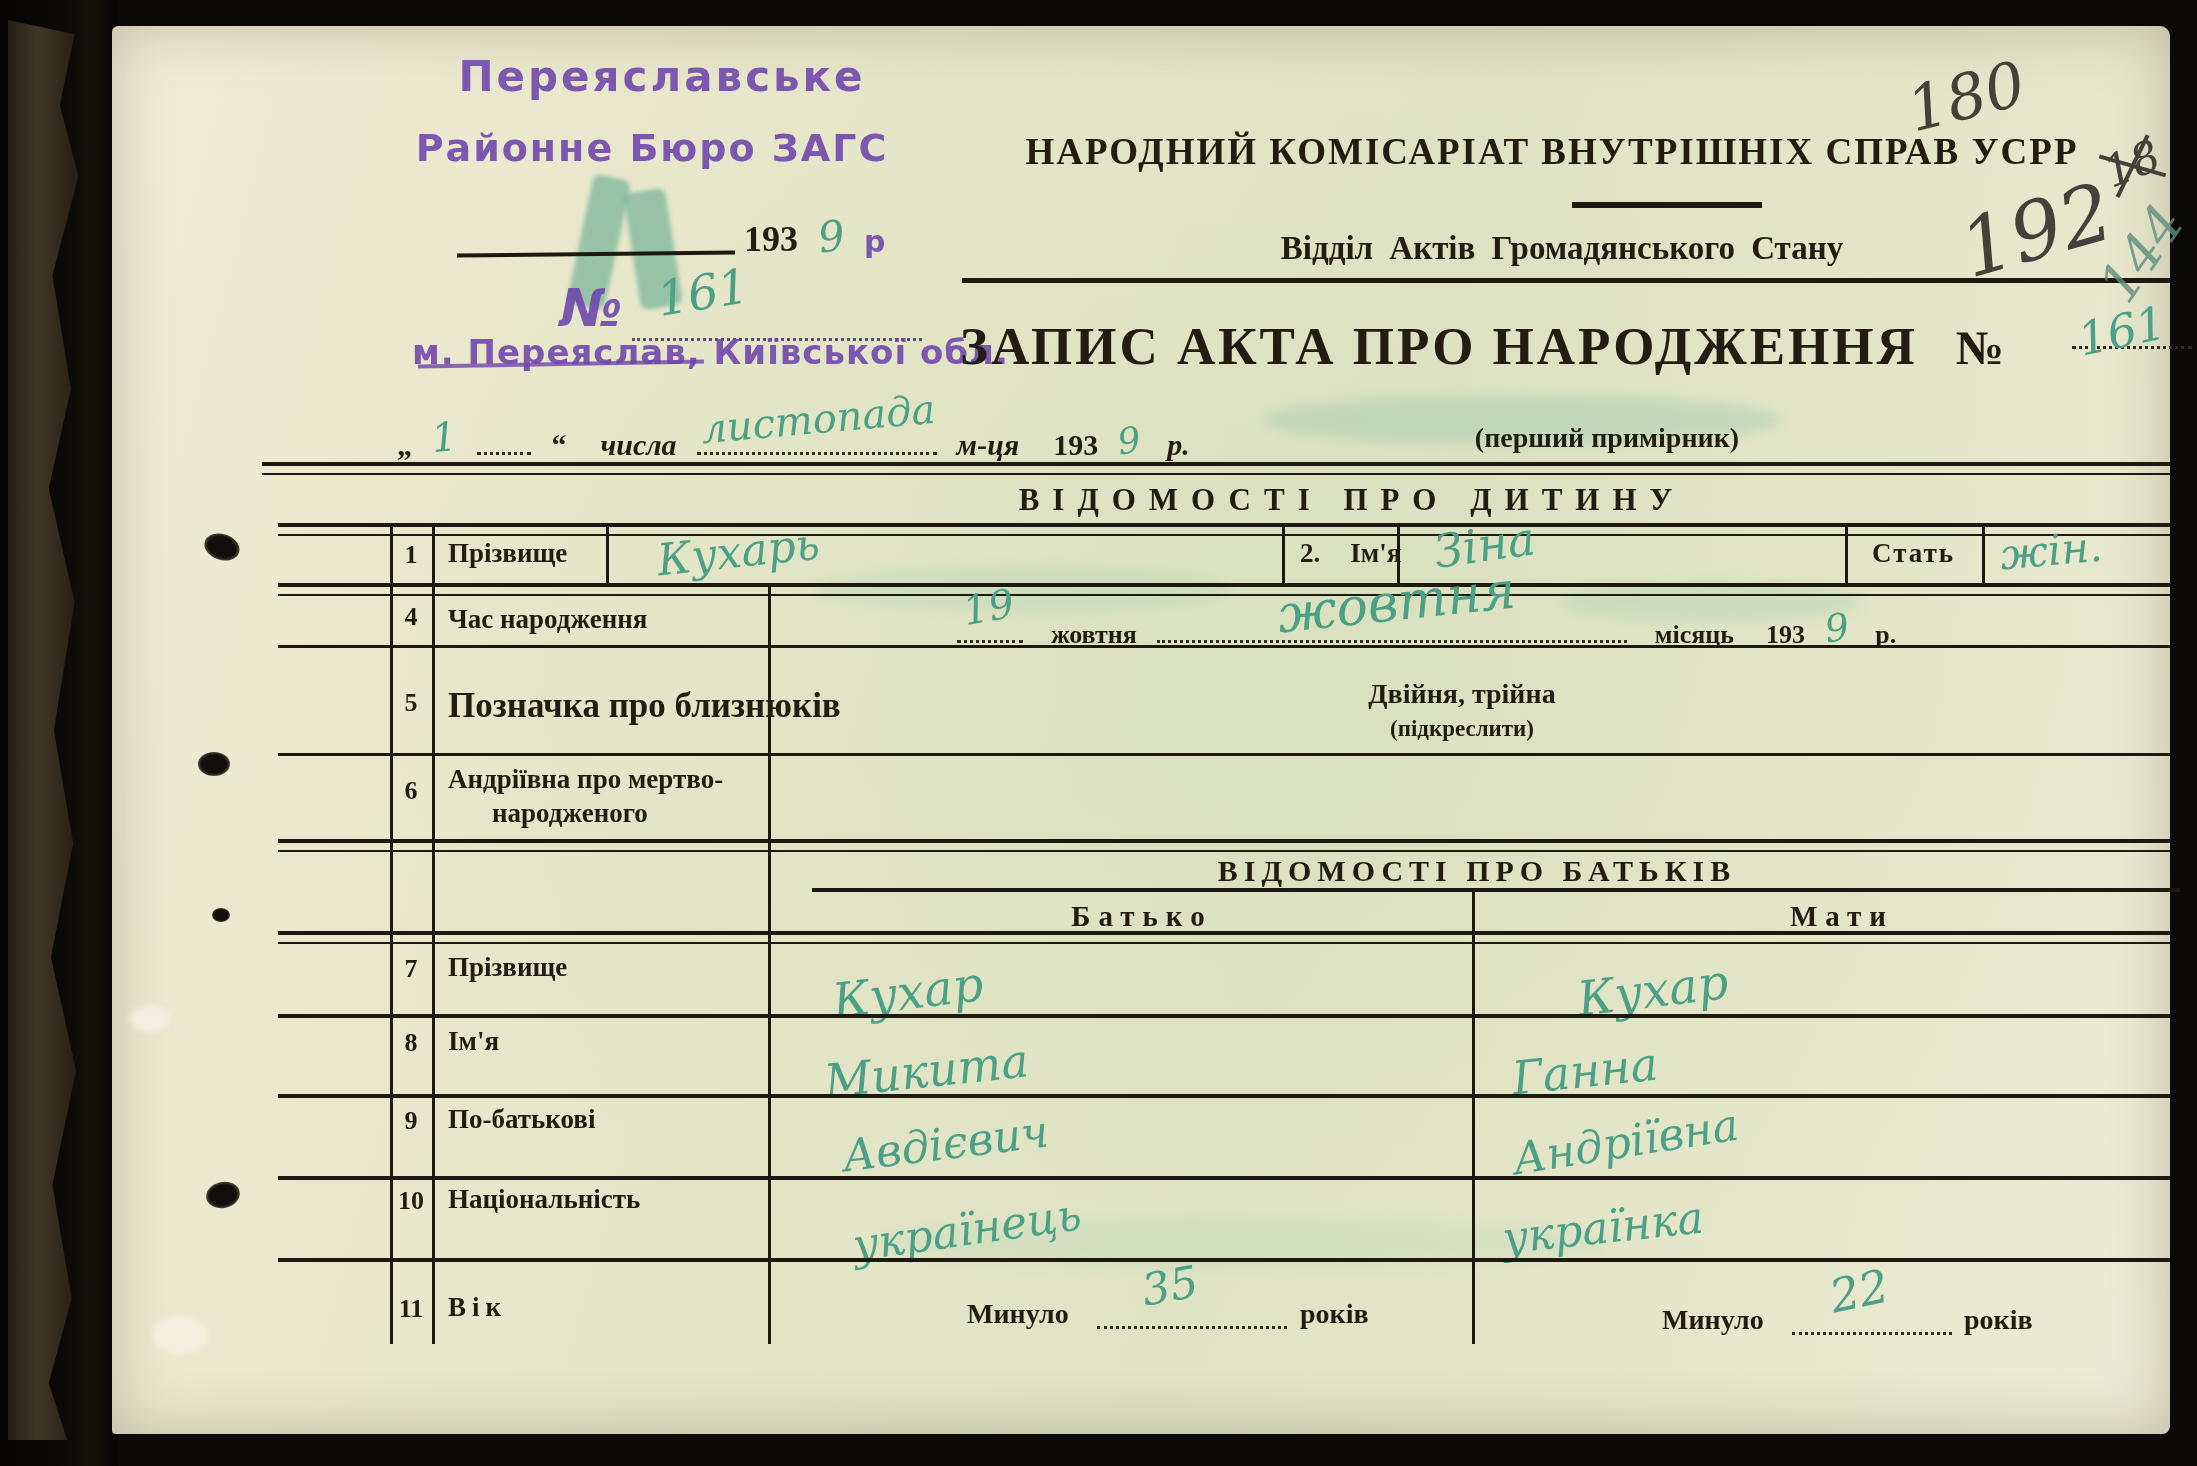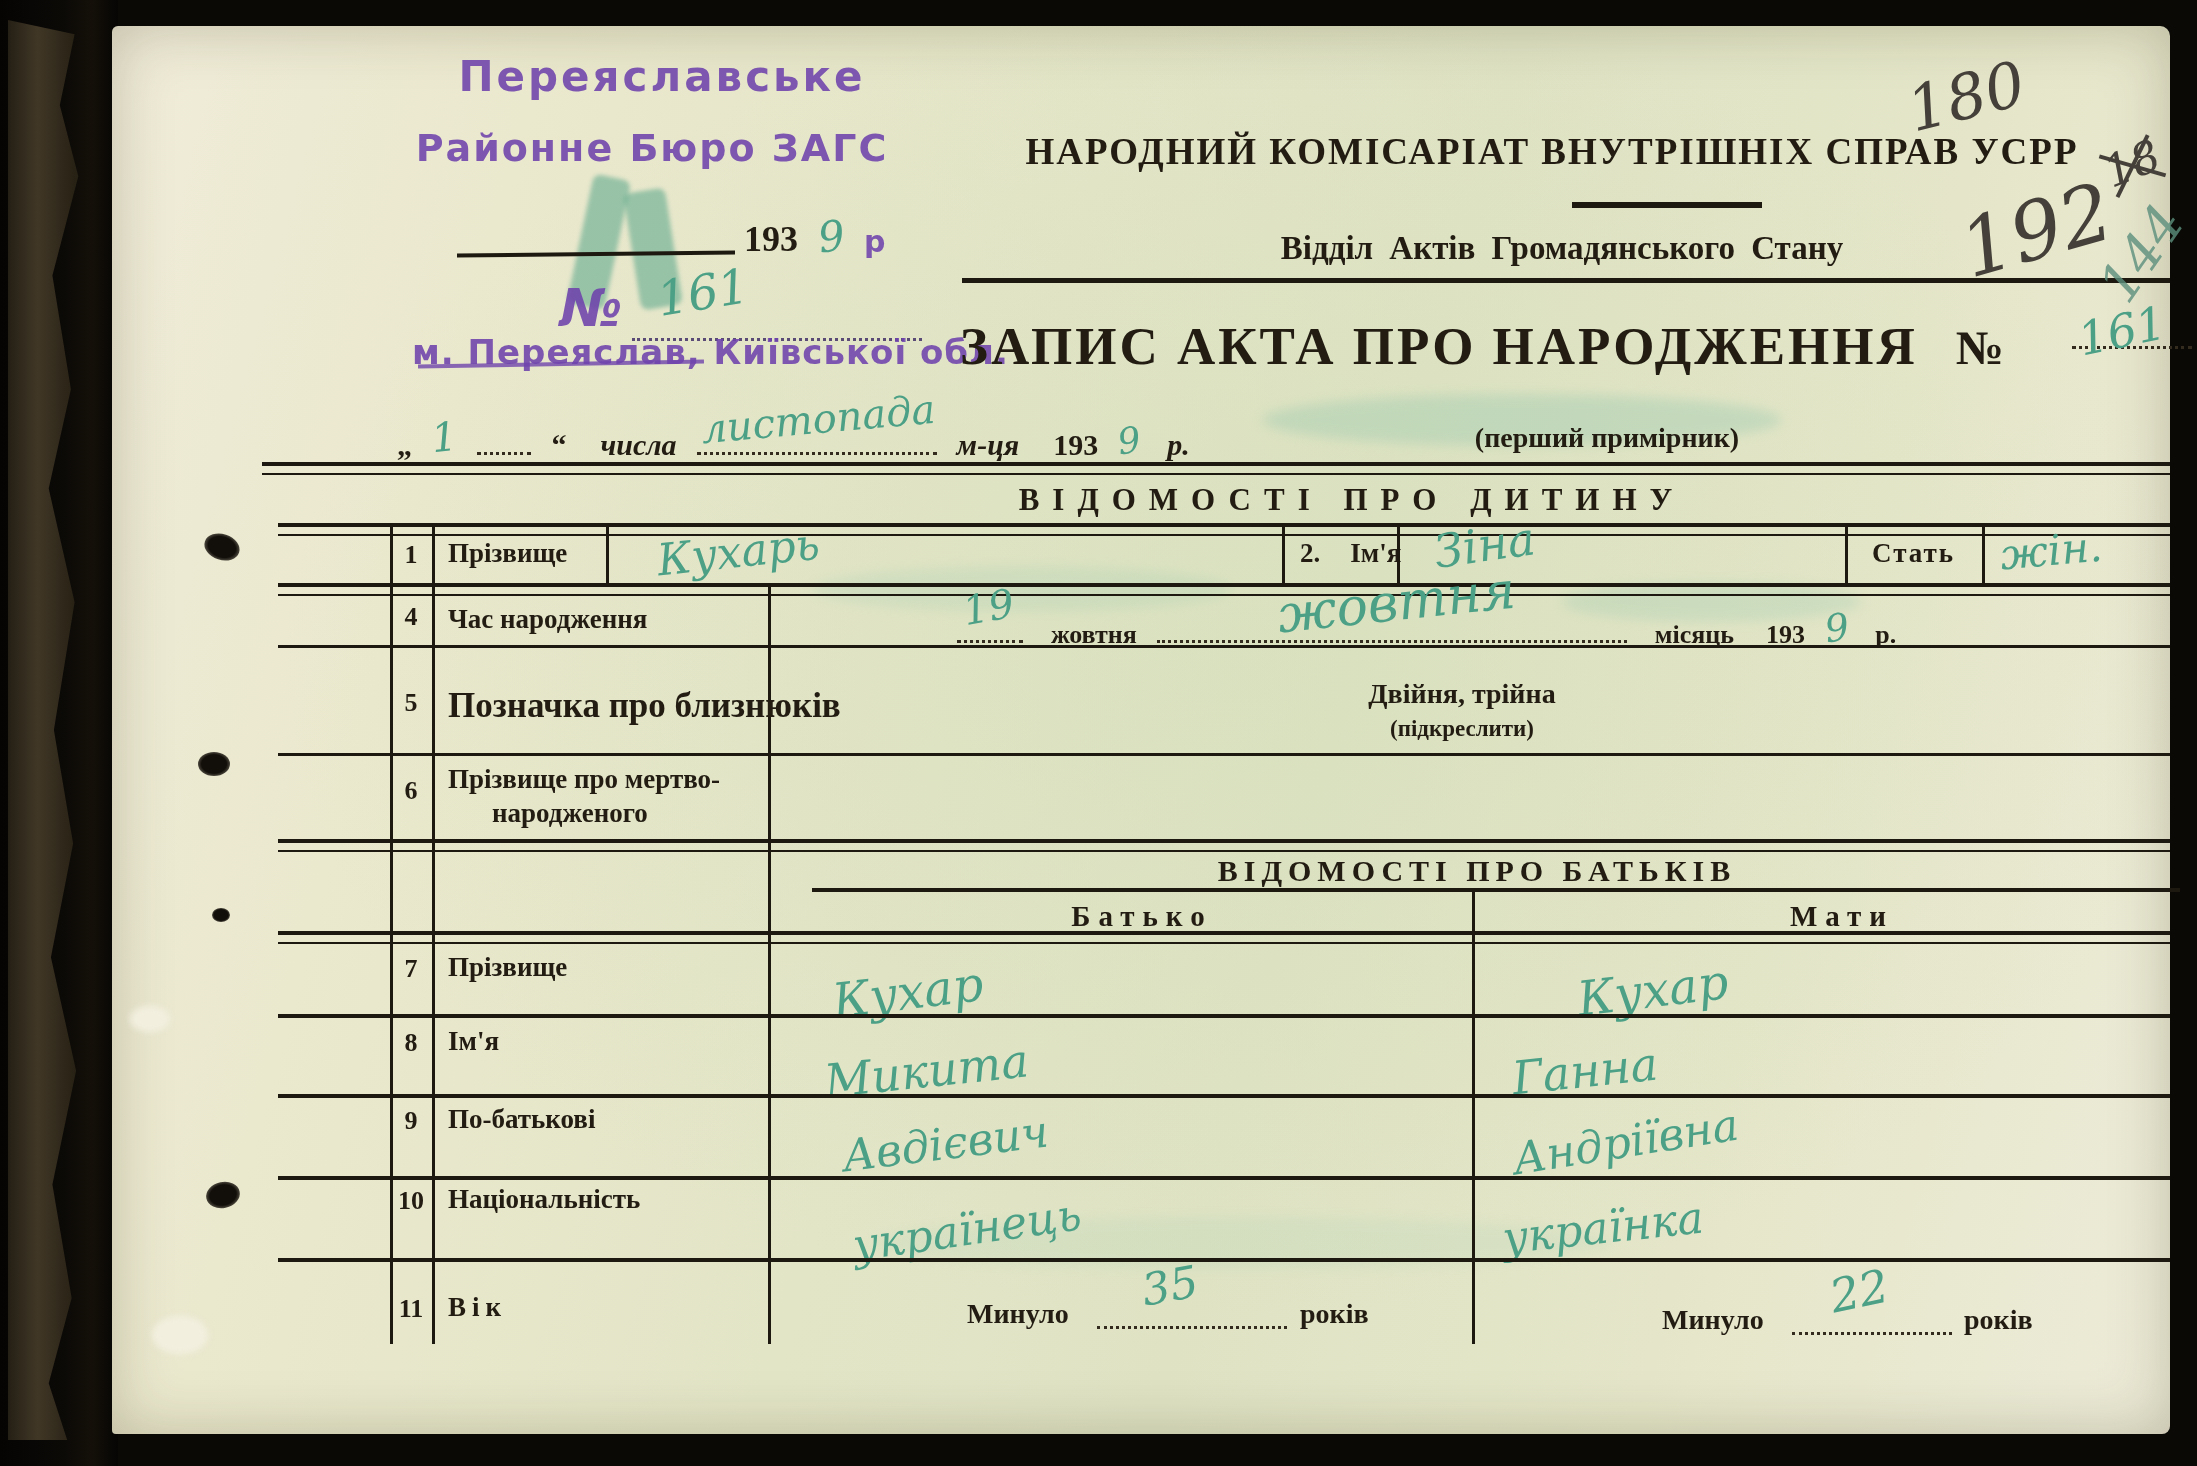--- a/index.html
+++ b/index.html
@@ -181,21 +181,21 @@
 
     
     <div class="abs ink b ctr" style="left:284px;top:662px;width:30px;font-size:26px;">5</div>
     <div class="abs ink b" style="left:336px;top:660px;font-size:35px;">Позначка про близнюків</div>
     <div class="abs ink b ctr" style="left:1180px;top:652px;width:340px;font-size:28px;">Двійня,  трійна</div>
     <div class="abs ink b ctr" style="left:1180px;top:690px;width:340px;font-size:23px;">(підкреслити)</div>
     <div class="hrule" style="left:166px;top:727px;width:1892px;height:3px;"></div>
 
     
     <div class="abs ink b ctr" style="left:284px;top:750px;width:30px;font-size:26px;">6</div>
-    <div class="abs ink b" style="left:336px;top:738px;font-size:27px;">Прізвище про мертво-</div>
+    <div class="abs ink b" style="left:336px;top:738px;font-size:27px;">Андріївна про мертво-</div>
     <div class="abs ink b" style="left:380px;top:772px;font-size:27px;">народженого</div>
     <div class="rule2" style="left:166px;top:813px;width:1892px;"></div>
 
     
     <div class="abs ink b ctr nw" style="left:1015px;top:828px;width:700px;font-size:30px;letter-spacing:6px;">ВІДОМОСТІ ПРО БАТЬКІВ</div>
     <div class="hrule" style="left:700px;top:862px;width:1368px;height:4px;"></div>
     <div class="abs ink b ctr" style="left:880px;top:874px;width:300px;font-size:29px;letter-spacing:8px;">Батько</div>
     <div class="abs ink b ctr" style="left:1580px;top:874px;width:300px;font-size:29px;letter-spacing:8px;">Мати</div>
     <div class="rule2" style="left:166px;top:905px;width:1892px;"></div>
     <div class="vline" style="left:1360px;top:862px;height:456px;"></div>

